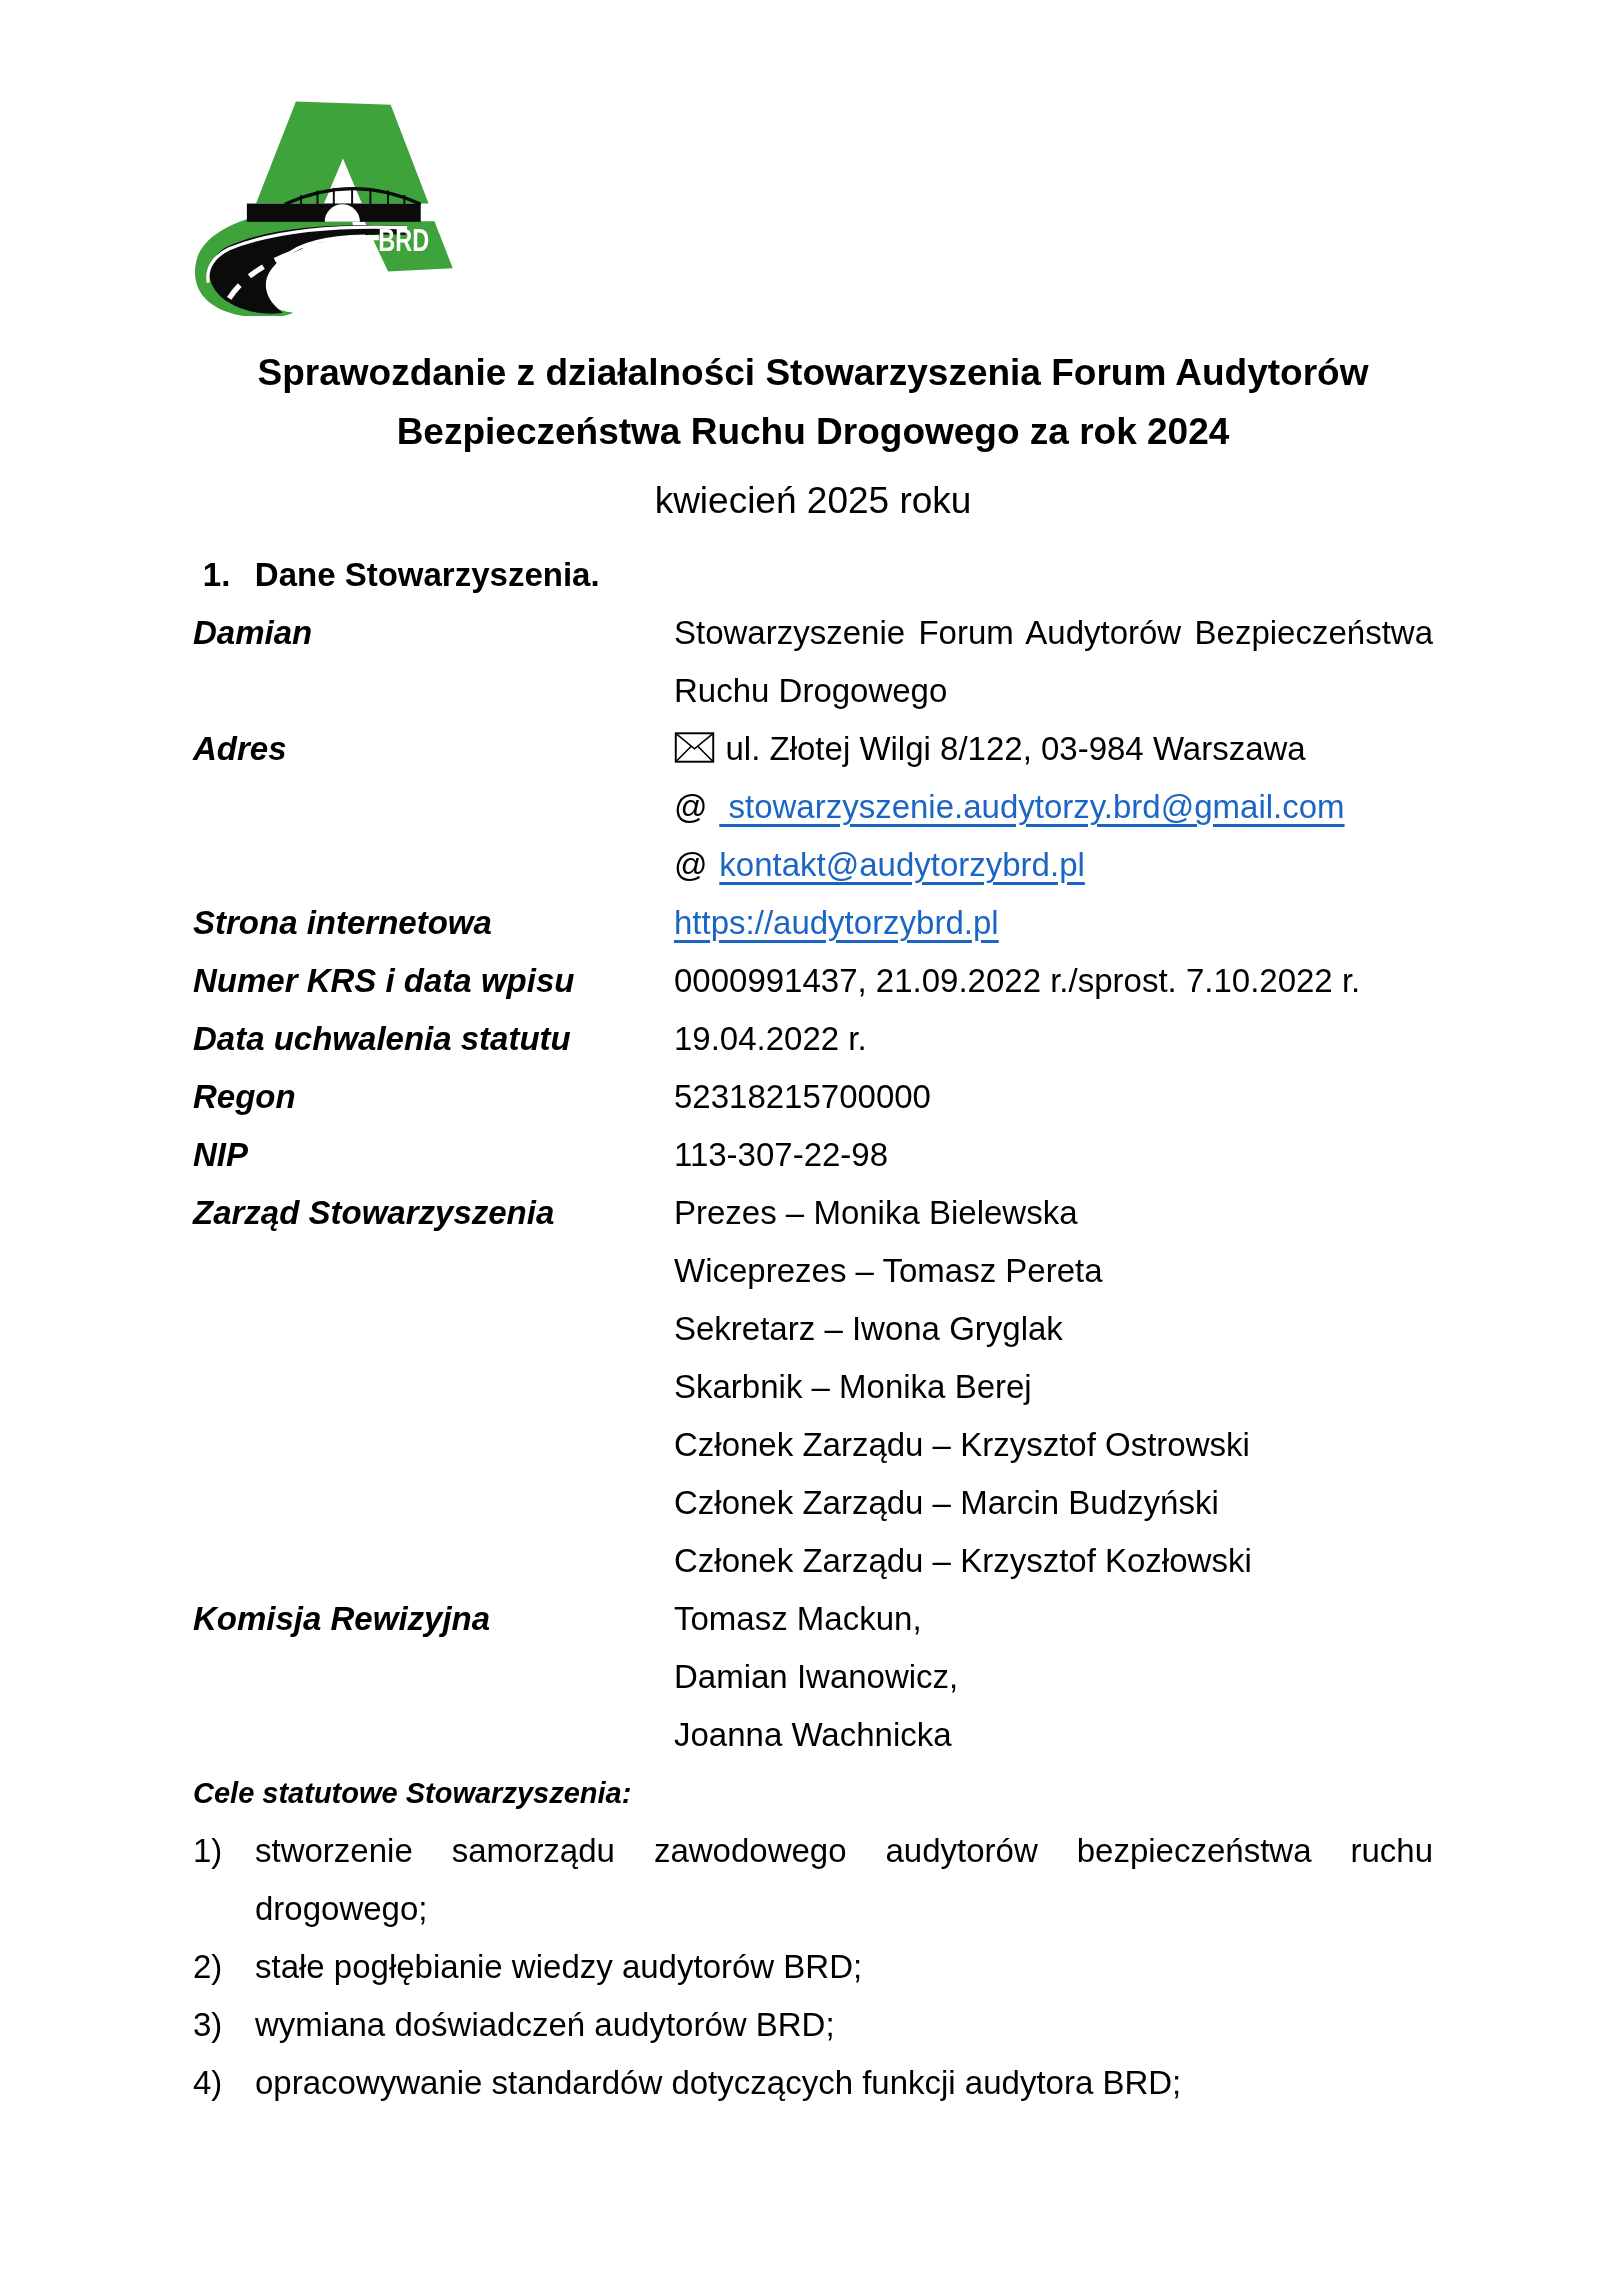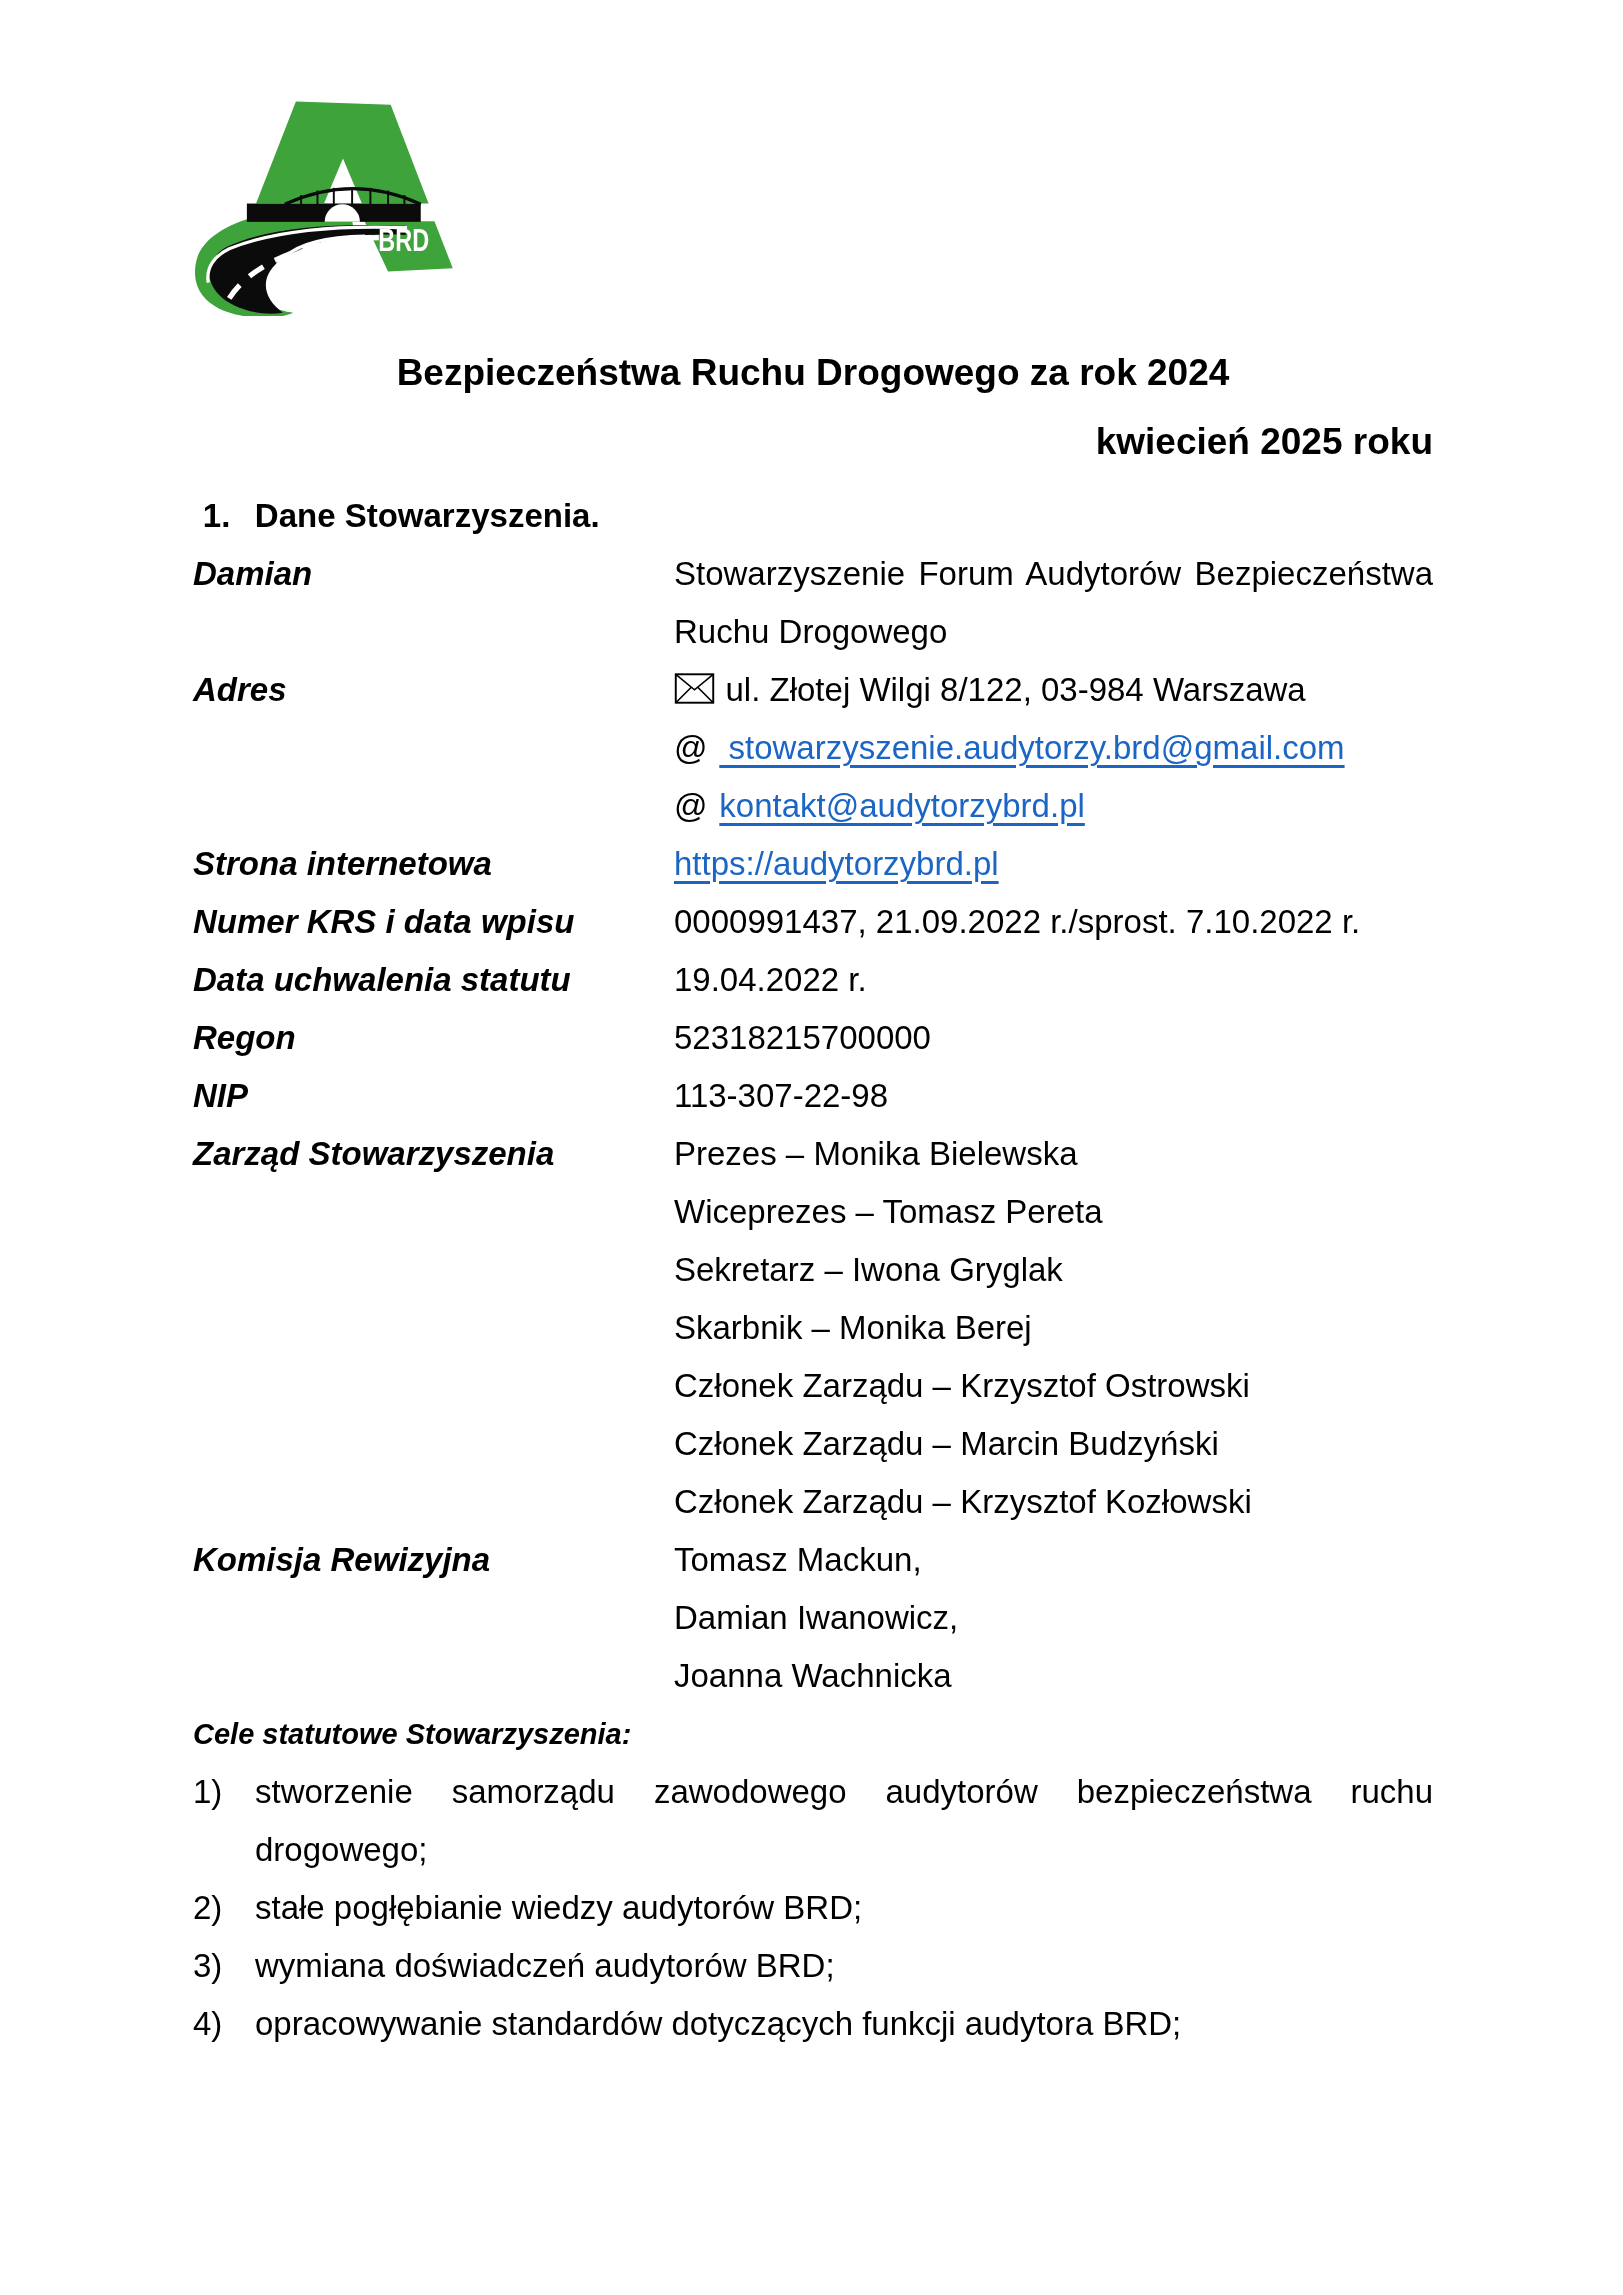--- a/index.html
+++ b/index.html
@@ -15,21 +15,21 @@
   .logo-box { position:absolute; left:190px; top:97px; width:268px; height:219px; }
   .logo-box svg { width:100%; height:100%; display:block; }
 
   
   .content { position:relative; padding:0 190px 0 193px; }
   .spacer-top { height:343px; }
 
   .title-line {
     font-size:37px; font-weight:bold; line-height:59px; text-align:center;
   }
-  .subtitle { margin-top:9.8px; font-size:37px; font-weight:bold; line-height:59px; text-align:right; }
+  .subtitle { margin-top:9.8px; font-size:37px; font-weight:normal; line-height:59px; text-align:center; }
 
   .sec-heading { margin-top:16.4px; display:flex; font-size:33px; font-weight:bold; line-height:58px; }
   .sec-num { width:52px; margin-left:9.8px; flex:none; }
 
   .row { display:flex; font-size:33px; line-height:58px; }
   .label { width:481px; flex:none; font-weight:bold; font-style:italic; }
   .value { width:759px; flex:none; }
   .vline { height:58px; overflow:hidden; white-space:nowrap; }
   .fj { text-align:justify; height:58px; overflow:hidden; white-space:normal; }
   .fj::after { content:""; display:inline-block; width:100%; }
@@ -89,20 +89,21 @@
       <line x1="303" y1="143" x2="303" y2="164" stroke="#0B0B0B" stroke-width="3"></line>
       <line x1="328" y1="150" x2="328" y2="164" stroke="#0B0B0B" stroke-width="3"></line>
 
       <text x="288" y="235" font-size="48" font-weight="bold" fill="#ffffff" font-family="Liberation Sans, DejaVu Sans, sans-serif" textLength="78" lengthAdjust="spacingAndGlyphs">BRD</text>
     </svg>
   </div>
 
   <div class="content">
     <div class="spacer-top"></div>
 
+    <div class="title-line">Sprawozdanie z działalności Stowarzyszenia Forum Audytorów</div>
     <div class="title-line">Bezpieczeństwa Ruchu Drogowego za rok 2024</div>
     <div class="subtitle">kwiecień 2025 roku</div>
 
     <div class="sec-heading">
       <span class="sec-num">1.</span>
       <span>Dane Stowarzyszenia.</span>
     </div>
 
     <div class="row">
       <div class="label">Damian</div>

